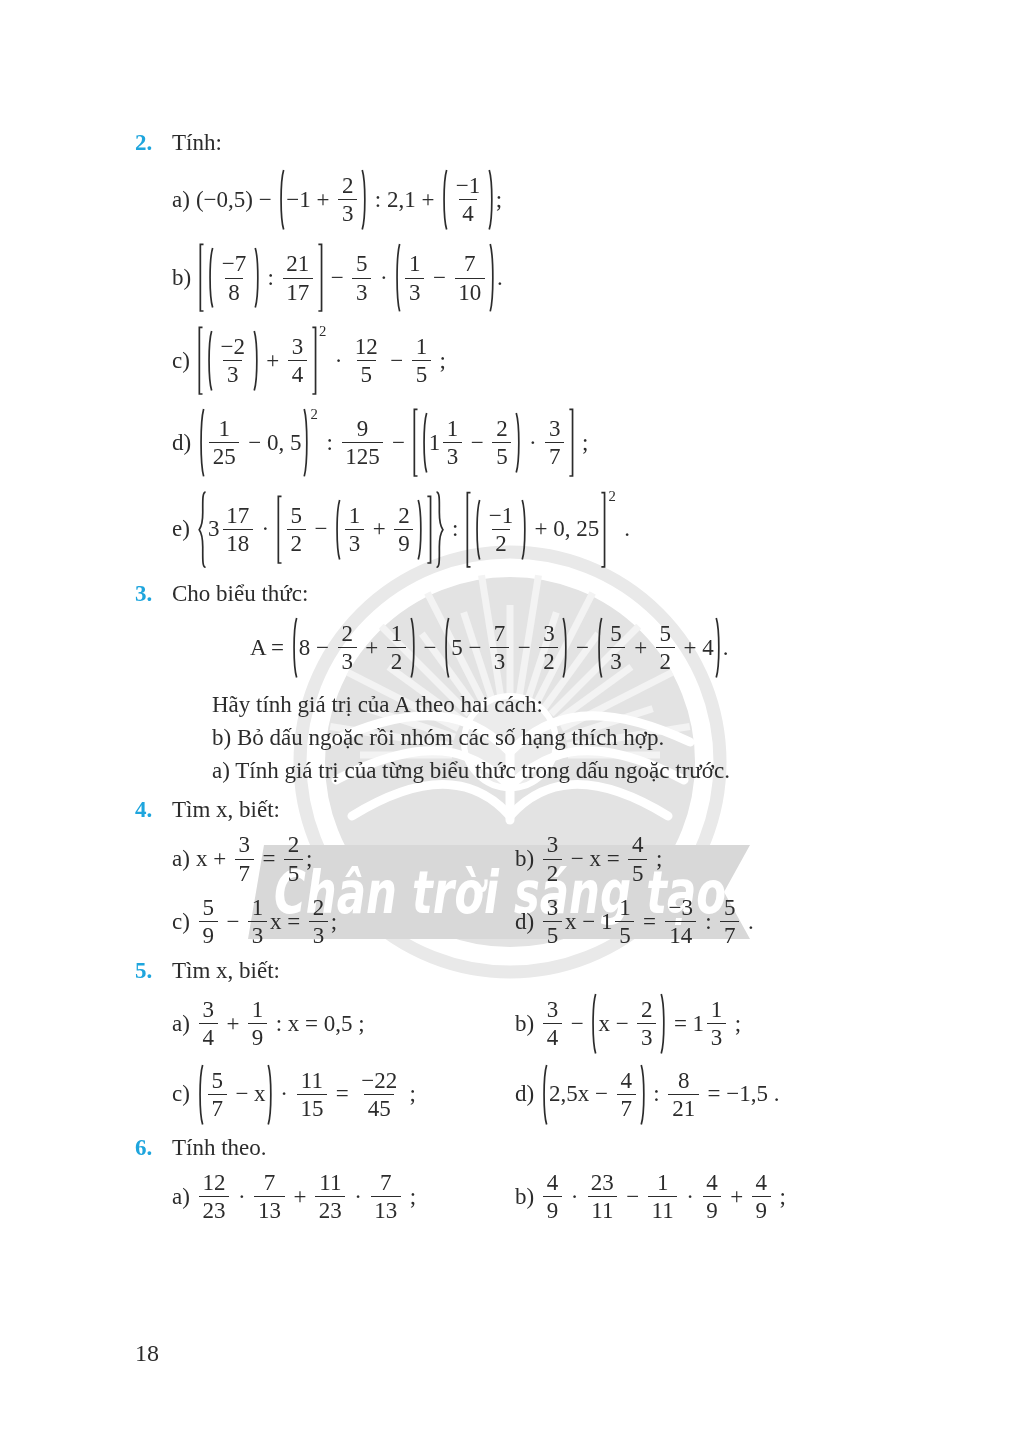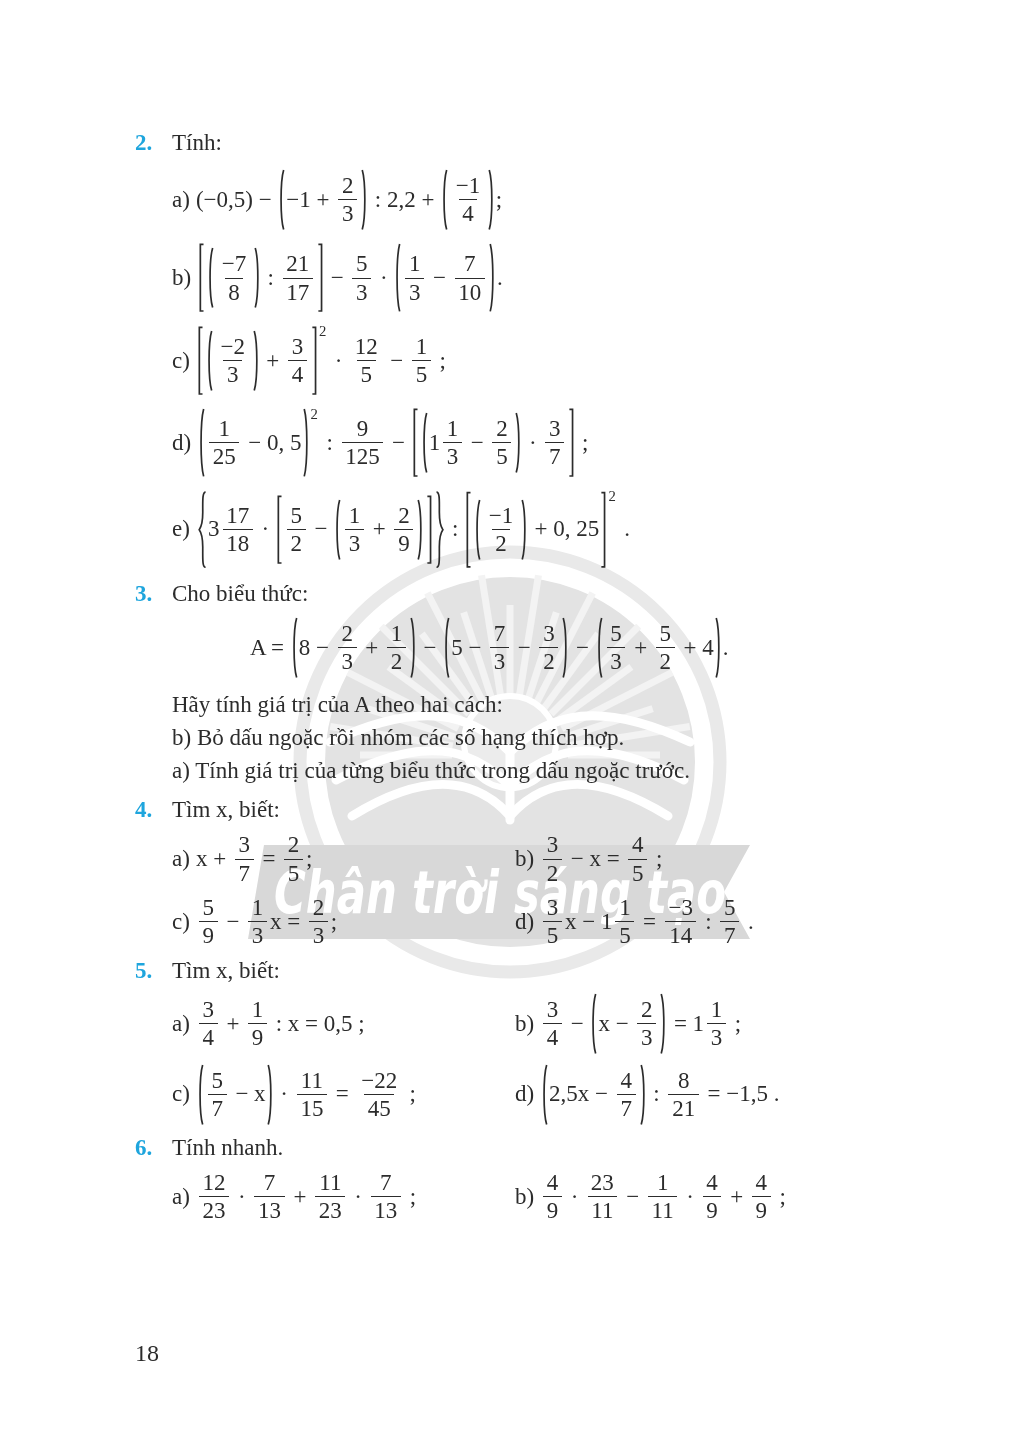--- a/index.html
+++ b/index.html
@@ -7,21 +7,21 @@
         font-family:"Liberation Serif","DejaVu Serif",serif;color:#2c2c2c;font-size:23px;}
   .watermark{position:absolute;left:0;top:0;width:1023px;height:1170px;z-index:0;}
   .content{position:absolute;left:135px;top:120px;width:830px;z-index:1;}
   .sec{margin-top:10px;}
   .sec-head{display:flex;align-items:baseline;margin:4px 0 2px 0;}
   .sec-num{color:#1ea5dd;font-weight:bold;display:inline-block;width:37px;flex:0 0 37px;}
   .sec-title{color:#2c2c2c;}
   .sec-body{margin-left:37px;}
   .mrow{display:flex;align-items:center;margin:13px 0;}
   .mrow.formula-row{margin:10px 0 10px 78px;}
-  .text-line{line-height:33px;}
+  .text-line{line-height:33px;margin-left:40px;}
   .grid-row{display:flex;align-items:center;margin:9px 0;}
   .grid-cell{flex:0 0 auto;display:flex;align-items:center;}
   .grid-cell.c1{width:343px;}
   .item-label{white-space:pre;margin-right:6px;}
   
   .mexpr{display:inline-flex;align-items:center;}
   .mrun{white-space:pre;}
   .mfrac{display:inline-flex;flex-direction:column;align-items:center;margin:0 0.13em;line-height:1.1;}
   .mnum{padding:0 0.16em 0.04em 0.16em;}
   .mden{border-top:1.7px solid #2c2c2c;padding:0.04em 0.16em 0 0.16em;}
@@ -102,21 +102,21 @@
                       <span class="mnum">2</span>
                       <span class="mden">3</span>
                     </span>
                   </span>
                   <span class="mdelim">
                     <svg viewBox="0 0 10 40" preserveAspectRatio="none">
                       <path d="M1.8,0.6 C6.8,8 6.8,32 1.8,39.4" fill="none" stroke="currentColor" stroke-width="1.7" vector-effect="non-scaling-stroke"></path>
                     </svg>
                   </span>
                 </span>
-                <span class="mrun"> : 2,2 + </span>
+                <span class="mrun"> : 2,1 + </span>
                 <span class="mgrp">
                   <span class="mdelim">
                     <svg viewBox="0 0 10 40" preserveAspectRatio="none">
                       <path d="M8.2,0.6 C3.2,8 3.2,32 8.2,39.4" fill="none" stroke="currentColor" stroke-width="1.7" vector-effect="non-scaling-stroke"></path>
                     </svg>
                   </span>
                   <span class="mexpr">
                     <span class="mfrac">
                       <span class="mnum">−1</span>
                       <span class="mden">4</span>
@@ -748,21 +748,21 @@
                 </span>
                 <span class="mrun"> = −1,5 .</span>
               </span>
             </span>
           </div>
         </div>
       </section>
       <section class="sec">
         <div class="sec-head">
           <span class="sec-num">6.</span>
-          <span class="sec-title">Tính nhanh.</span>
+          <span class="sec-title">Tính theo.</span>
         </div>
         <div class="sec-body">
           <div class="grid-row">
             <span class="grid-cell c1">
               <span class="item-label">a)</span>
               <span class="mexpr">
                 <span class="mfrac">
                   <span class="mnum">12</span>
                   <span class="mden">23</span>
                 </span>

